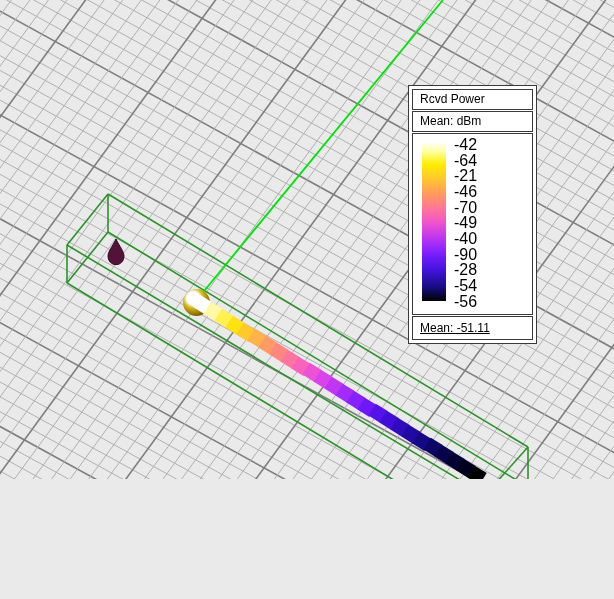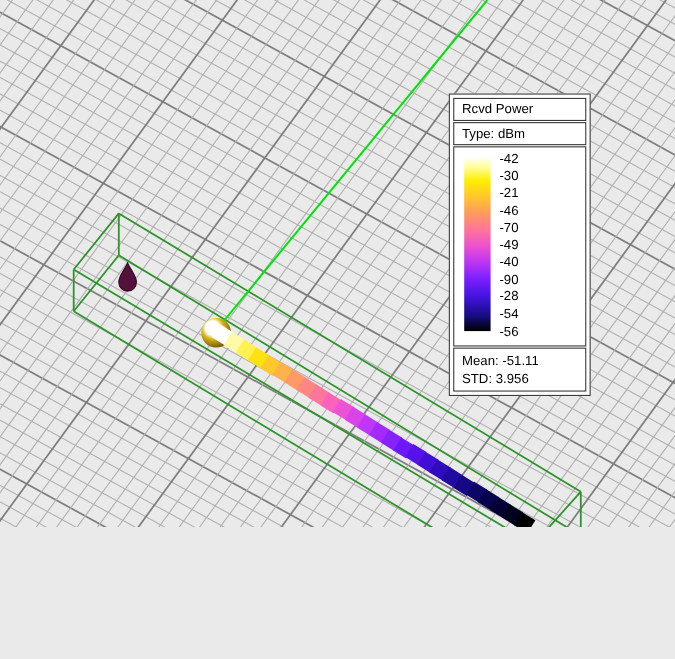--- a/index.html
+++ b/index.html
@@ -19,23 +19,23 @@
   .legend{
     position:absolute;left:408px;top:85px;width:129px;box-sizing:border-box;
     background:#ffffff;border:1px solid #3a3a3a;padding:2px;z-index:5;
     font-size:12px;color:#000;
   }
   .lsec{border:1px solid #3a3a3a;margin:1px;padding:2px 2px 2px 7px;background:#fff;}
   .lsec.lhead,.lsec.ltype{height:15px;line-height:15px;white-space:nowrap;overflow:hidden;}
   .lsec.lbody{position:relative;height:180px;padding:0;}
   .cbar{position:absolute;left:9px;top:8px;width:24px;height:159px;}
   .cticks{position:absolute;left:41px;top:3px;}
-  .ctick{height:15.66px;line-height:15.66px;font-size:12px;}
+  .ctick{height:15.66px;line-height:15.66px;font-size:16px;}
   .lsec.lstats{padding:3px 2px 3px 7px;}
-  .lsec.lstats div{height:16px;line-height:16px;white-space:nowrap;}
+  .lsec.lstats div{height:16px;line-height:16px;white-space:nowrap;text-decoration:underline;}
 </style>
 </head>
 <body>
 
 <div id="viewport">
   <svg id="wire-svg" width="614" height="599">
       <line x1="-10" y1="-350.5" x2="624" y2="-1.7999999999999545" stroke="#b0b0b0" stroke-width="1"></line>
       <line x1="-10" y1="-335.6634741263327" x2="624" y2="13.036525873667358" stroke="#b0b0b0" stroke-width="1"></line>
       <line x1="-10" y1="-320.8269482526654" x2="624" y2="27.87305174733467" stroke="#b0b0b0" stroke-width="1"></line>
       <line x1="-10" y1="-305.99042237899806" x2="624" y2="42.70957762100198" stroke="#7e7e7e" stroke-width="1.6"></line>
@@ -202,36 +202,35 @@
       <div class="path-tile" style="left: 454.5px; top: 460.981px; background: rgb(4, 2, 51);"></div>
       <div class="path-tile" style="left: 465.5px; top: 467.788px; background: rgb(2, 1, 29);"></div>
       <div class="path-tile" style="left: 476.5px; top: 474.596px; background: rgb(0, 0, 0);"></div>
     </div>
 
   <div class="legend">
     <div class="lsec lhead">
       <span>Rcvd Power</span>
     </div>
     <div class="lsec ltype">
-      <span>Type: dBm</span>
+      <span>Mean: dBm</span>
     </div>
     <div class="lsec lbody">
       <div class="cbar" style="background: linear-gradient(rgb(255, 255, 255) 0%, rgb(255, 255, 160) 6%, rgb(255, 238, 0) 14%, rgb(255, 195, 50) 24%, rgb(255, 152, 95) 33%, rgb(255, 113, 159) 43%, rgb(234, 79, 209) 52%, rgb(185, 53, 242) 61%, rgb(125, 31, 255) 70%, rgb(69, 20, 224) 80%, rgb(23, 13, 133) 91%, rgb(0, 0, 0) 100%);"></div>
       <div class="cticks">
           <div class="ctick">-42</div>
-          <div class="ctick">-30</div>
+          <div class="ctick">-64</div>
           <div class="ctick">-21</div>
           <div class="ctick">-46</div>
           <div class="ctick">-70</div>
           <div class="ctick">-49</div>
           <div class="ctick">-40</div>
           <div class="ctick">-90</div>
           <div class="ctick">-28</div>
           <div class="ctick">-54</div>
           <div class="ctick">-56</div>
         </div>
     </div>
     <div class="lsec lstats">
       <div>Mean: -51.11</div>
-      <div>STD: 3.956</div>
     </div>
   </div>
 </div>
 
 </body></html>

